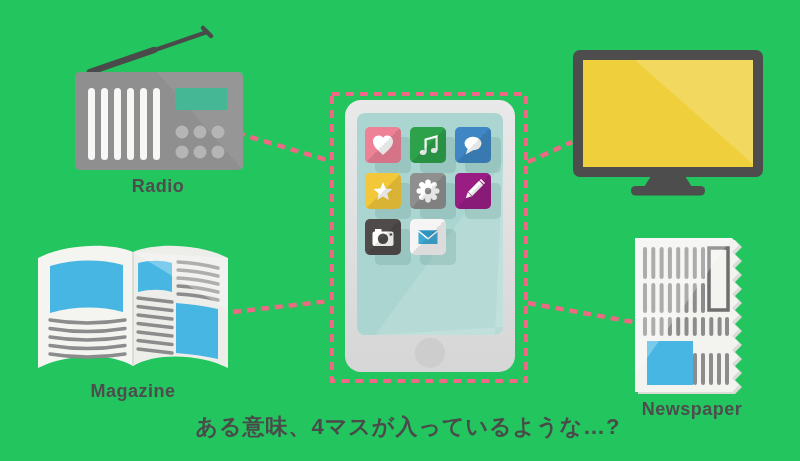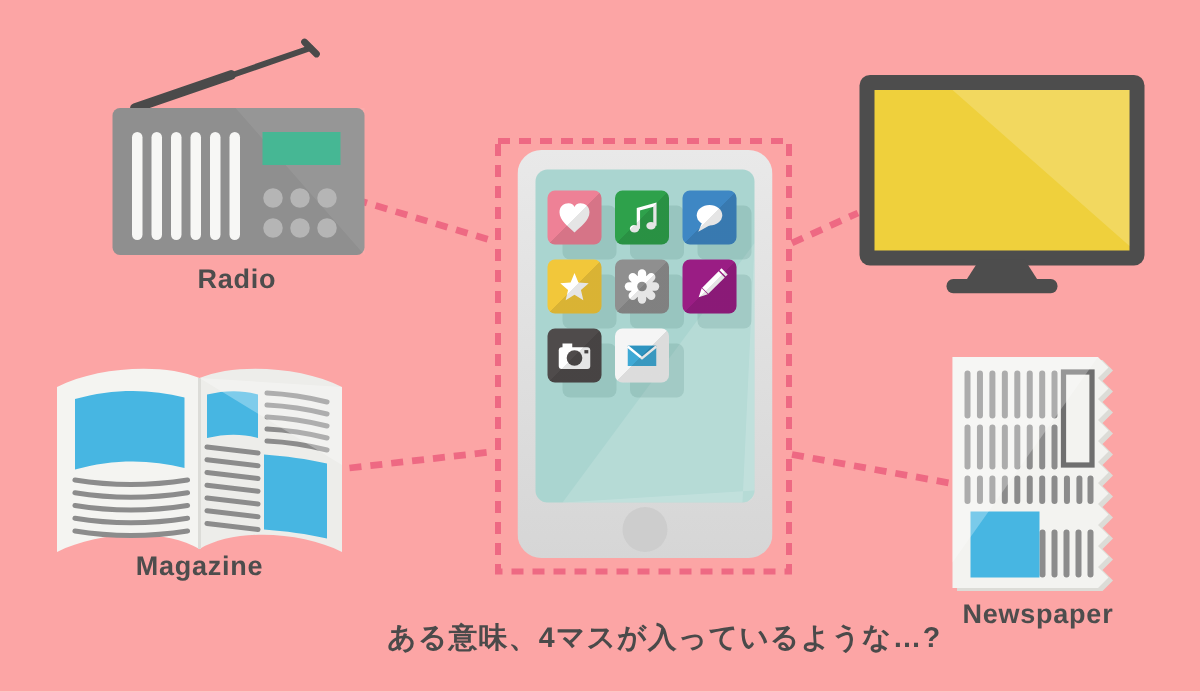--- a/index.html
+++ b/index.html
@@ -1,42 +1,42 @@
 <!DOCTYPE html>
 <html><head>
 <meta charset="utf-8">
 <style>
   html,body{margin:0;padding:0;}
   #canvas{
     position:relative;
     width:800px;height:461px;
-    background:#fca5a5;
+    background:#22c55e;
     overflow:hidden;
     font-family:"Liberation Sans","DejaVu Sans",sans-serif;
   }
   #canvas svg{position:absolute;display:block;}
   .dev-label{
     position:absolute;
     width:172px;
     text-align:center;
     font-size:18px;
     font-weight:bold;
     color:#4d4d4d;
     letter-spacing:0.5px;
   }
   #radio-label{left:72px;top:176px;}
   #tv-label{left:582px;top:196px;}
-  #magazine-label{left:47px;top:367px;}
+  #magazine-label{left:47px;top:381px;}
   #newspaper-label{left:606px;top:399px;}
   #caption{
     position:absolute;
-    left:443px;top:412px;
+    left:408px;top:412px;
     transform:translateX(-50%);
     white-space:nowrap;
-    font-size:19px;
+    font-size:22px;
     font-weight:bold;
     color:#4a4a4a;
     letter-spacing:1px;
   }
 </style>
 </head>
 <body>
 
 <div id="canvas">
 

